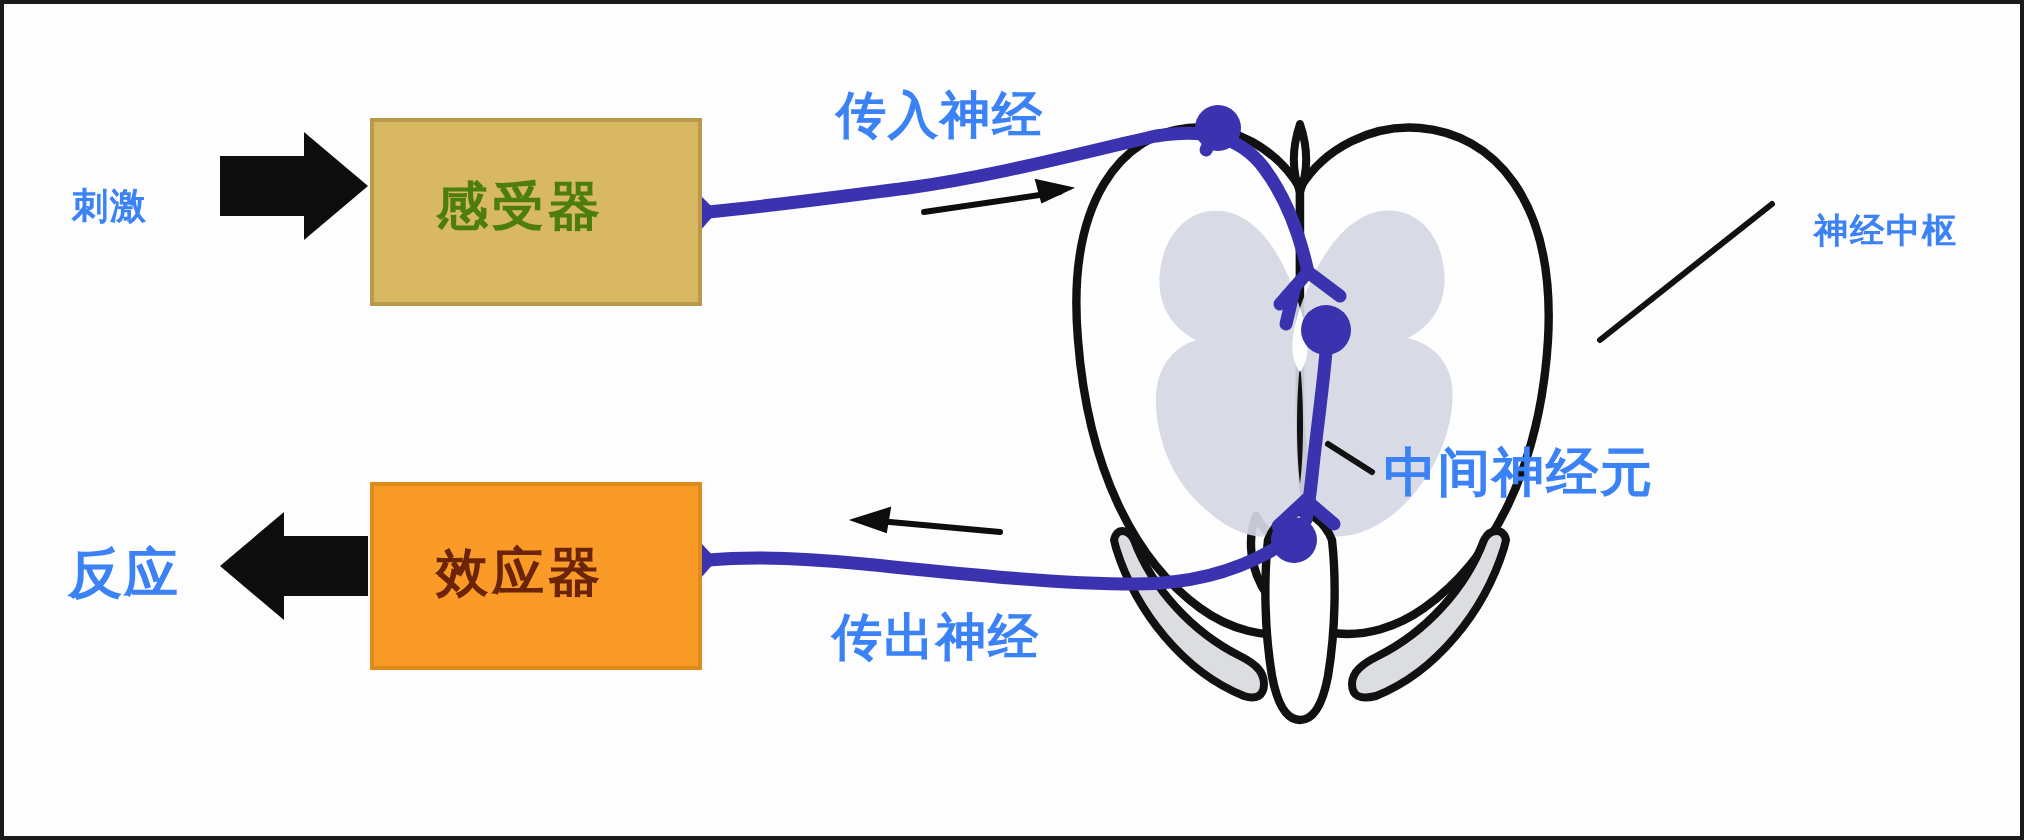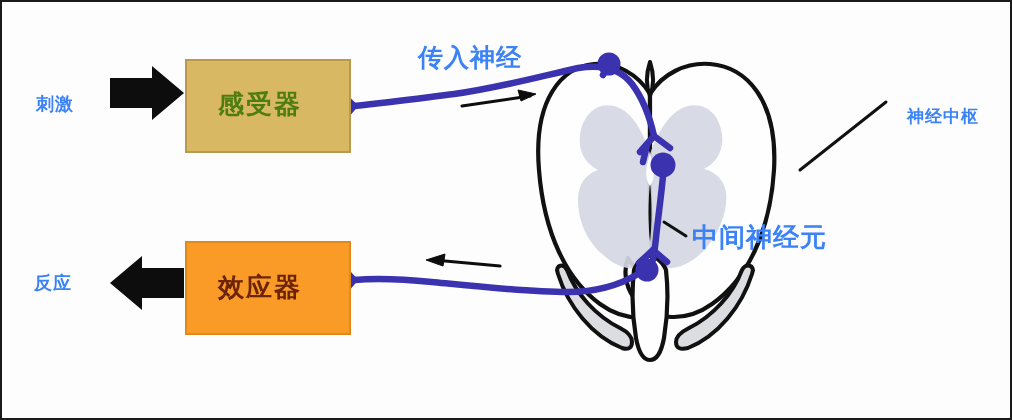--- a/index.html
+++ b/index.html
@@ -34,21 +34,21 @@
     line-height: 1;
   }
   .box-lbl {
     position: absolute;
     white-space: nowrap;
     font-weight: 700;
     letter-spacing: 2px;
     line-height: 1;
   }
   #lbl-stimulus   { left: 34px;  top: 93px;  font-size: 18px; }
-  #lbl-response   { left: 32px;  top: 272px; font-size: 18px; }
+  #lbl-response   { left: 32px;  top: 272px; font-size: 27px; }
   #lbl-afferent   { left: 416px; top: 43px;  font-size: 25px; }
   #lbl-efferent   { left: 414px; top: 304px; font-size: 25px; }
   #lbl-center     { left: 888px; top: 106px;  font-size: 17px; margin-left: 17px; }
   #lbl-inter      { left: 690px; top: 222px; font-size: 26px; text-align: right; }
   #lbl-receptor   { left: 216px; top: 89px;  font-size: 26px; color: #4d7c0f; }
   #lbl-effector   { left: 216px; top: 272px; font-size: 26px; color: #6b2408; }
 </style>
 </head>
 <body>
 
@@ -198,20 +198,21 @@
     <path d="M 884 100 L 798 168" stroke="#111111" stroke-width="3" fill="none" stroke-linecap="round"></path>
     <path d="M 684 234 L 662 220" stroke="#111111" stroke-width="3" fill="none" stroke-linecap="round"></path>
   </svg>
 
   <div class="lbl" id="lbl-stimulus">刺激</div>
 
   <div class="lbl" id="lbl-response">反应</div>
 
   <div class="lbl" id="lbl-afferent">传入神经</div>
 
+  <div class="lbl" id="lbl-efferent">传出神经</div>
 
   <div class="lbl" id="lbl-center">神经中枢</div>
 
   <div class="lbl" id="lbl-inter">中间神经元</div>
 
   <div class="box-lbl" id="lbl-receptor">感受器</div>
 
   <div class="box-lbl" id="lbl-effector">效应器</div>
 
 </div>

